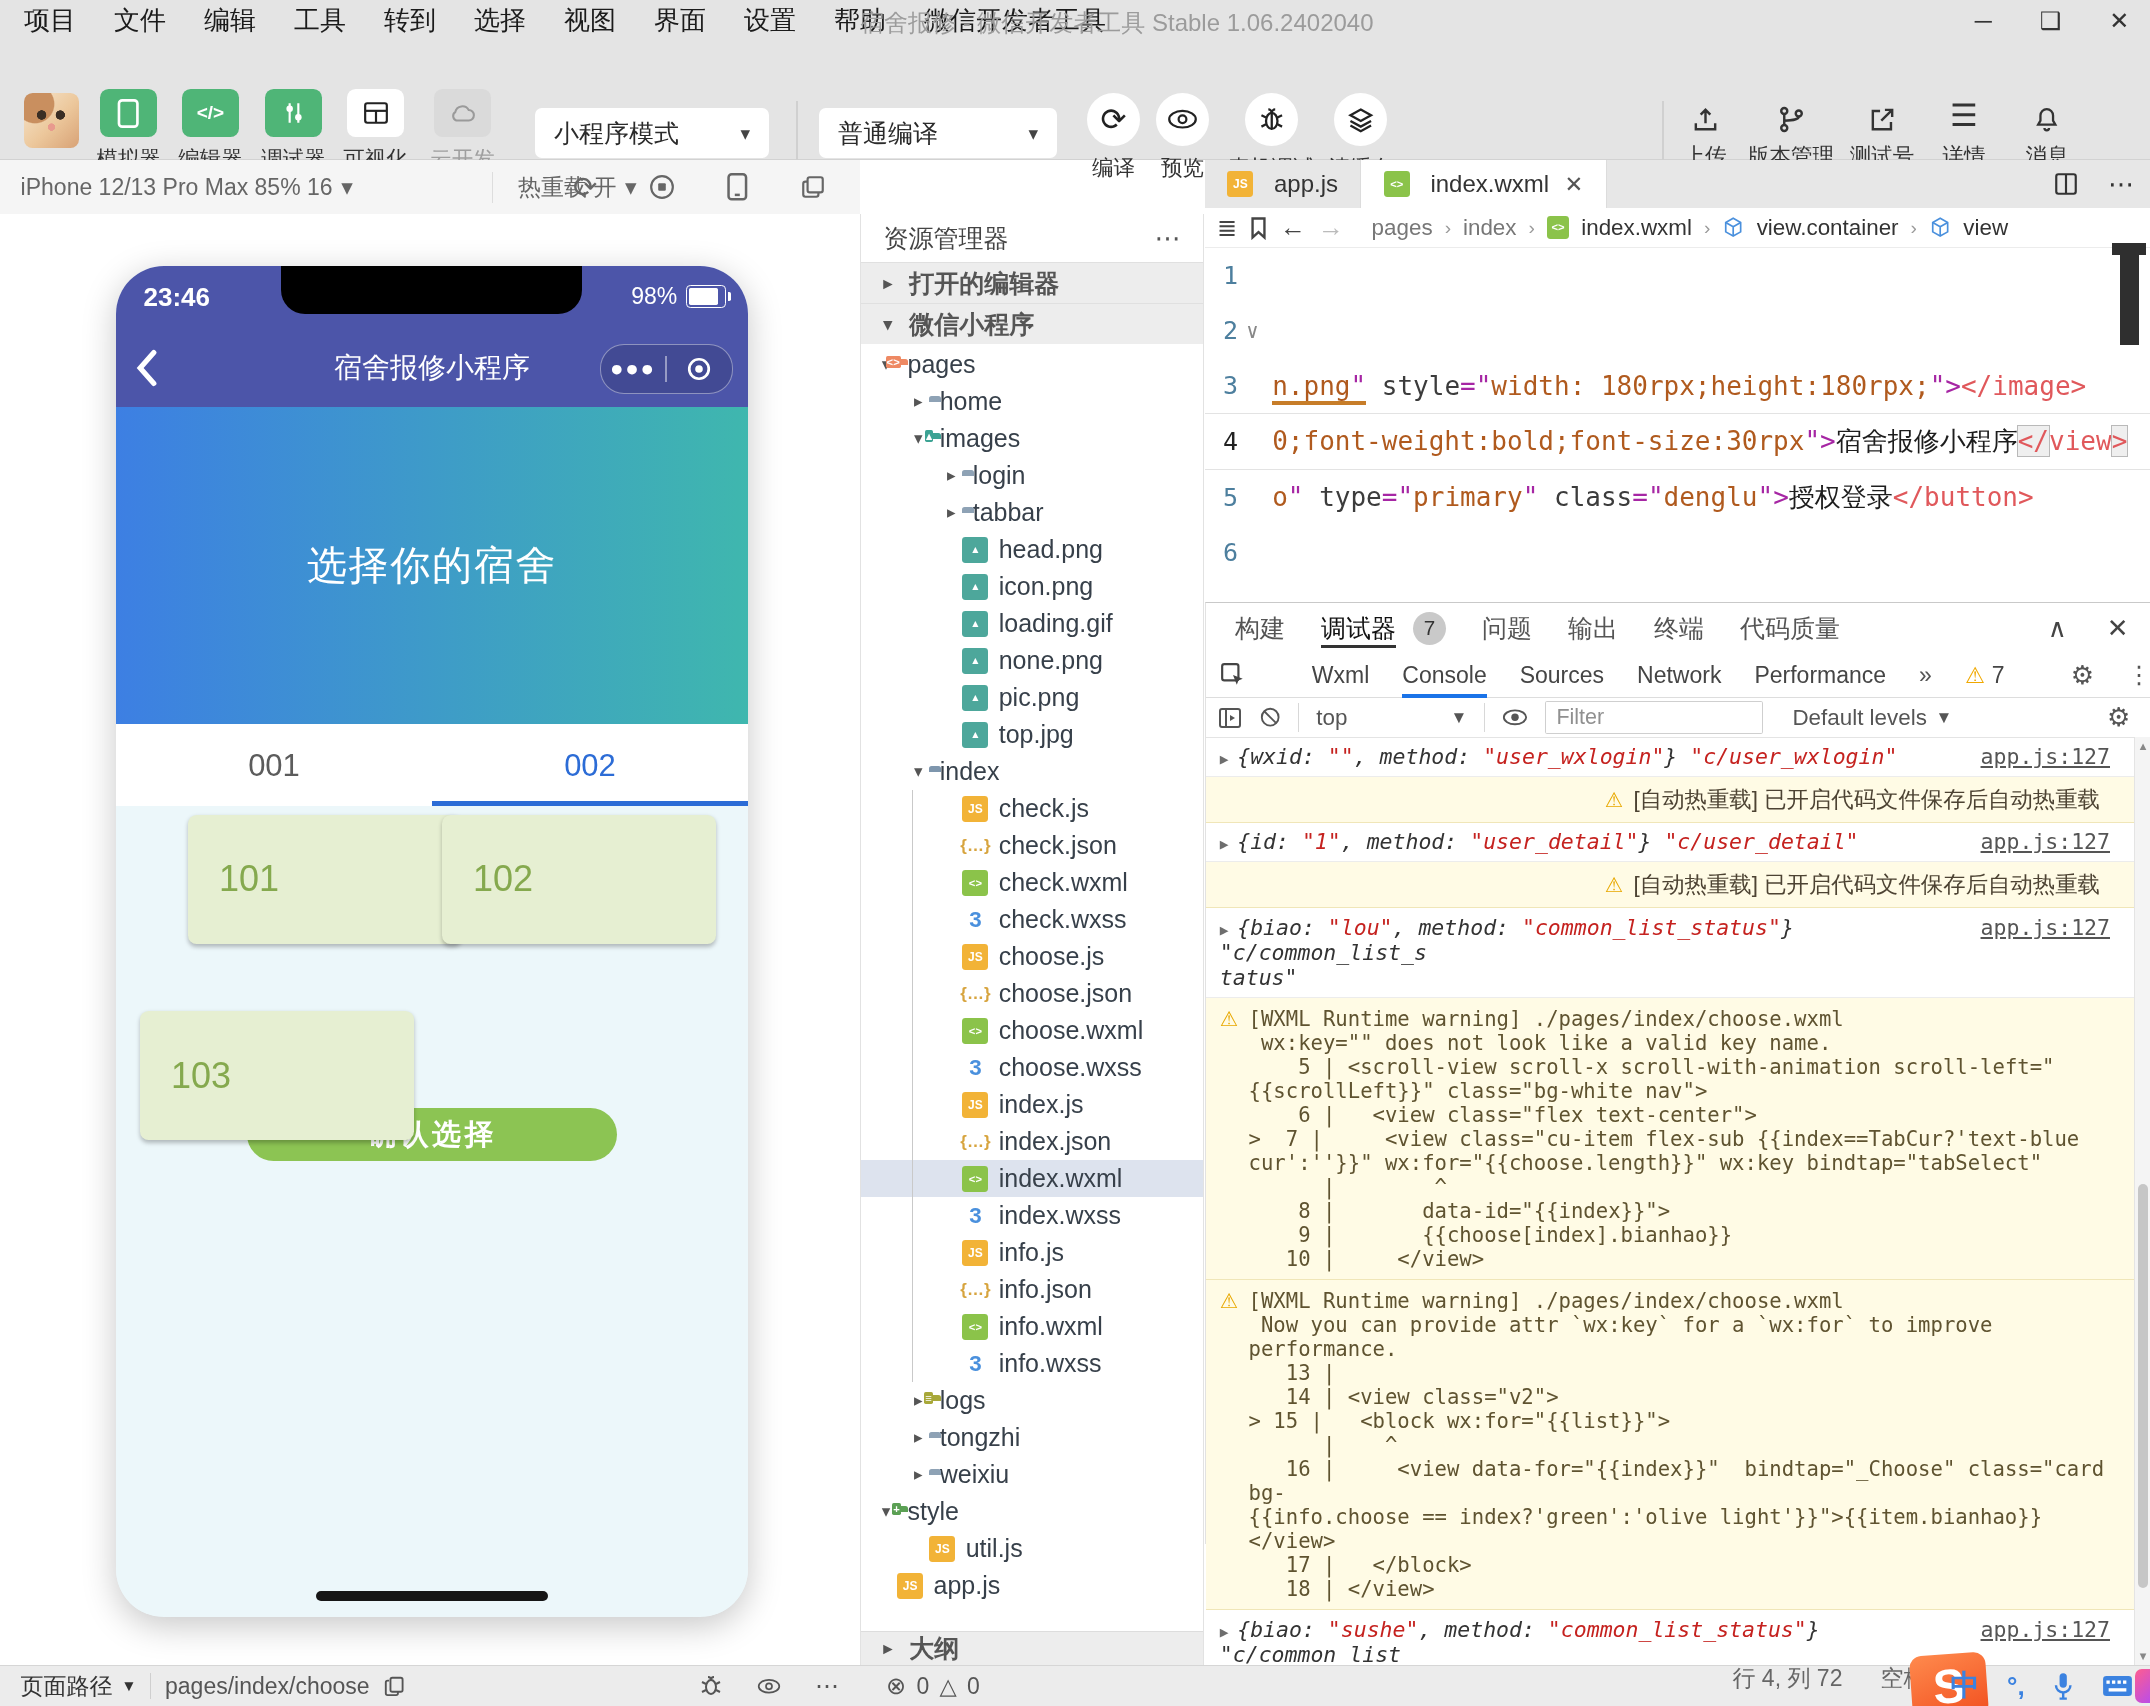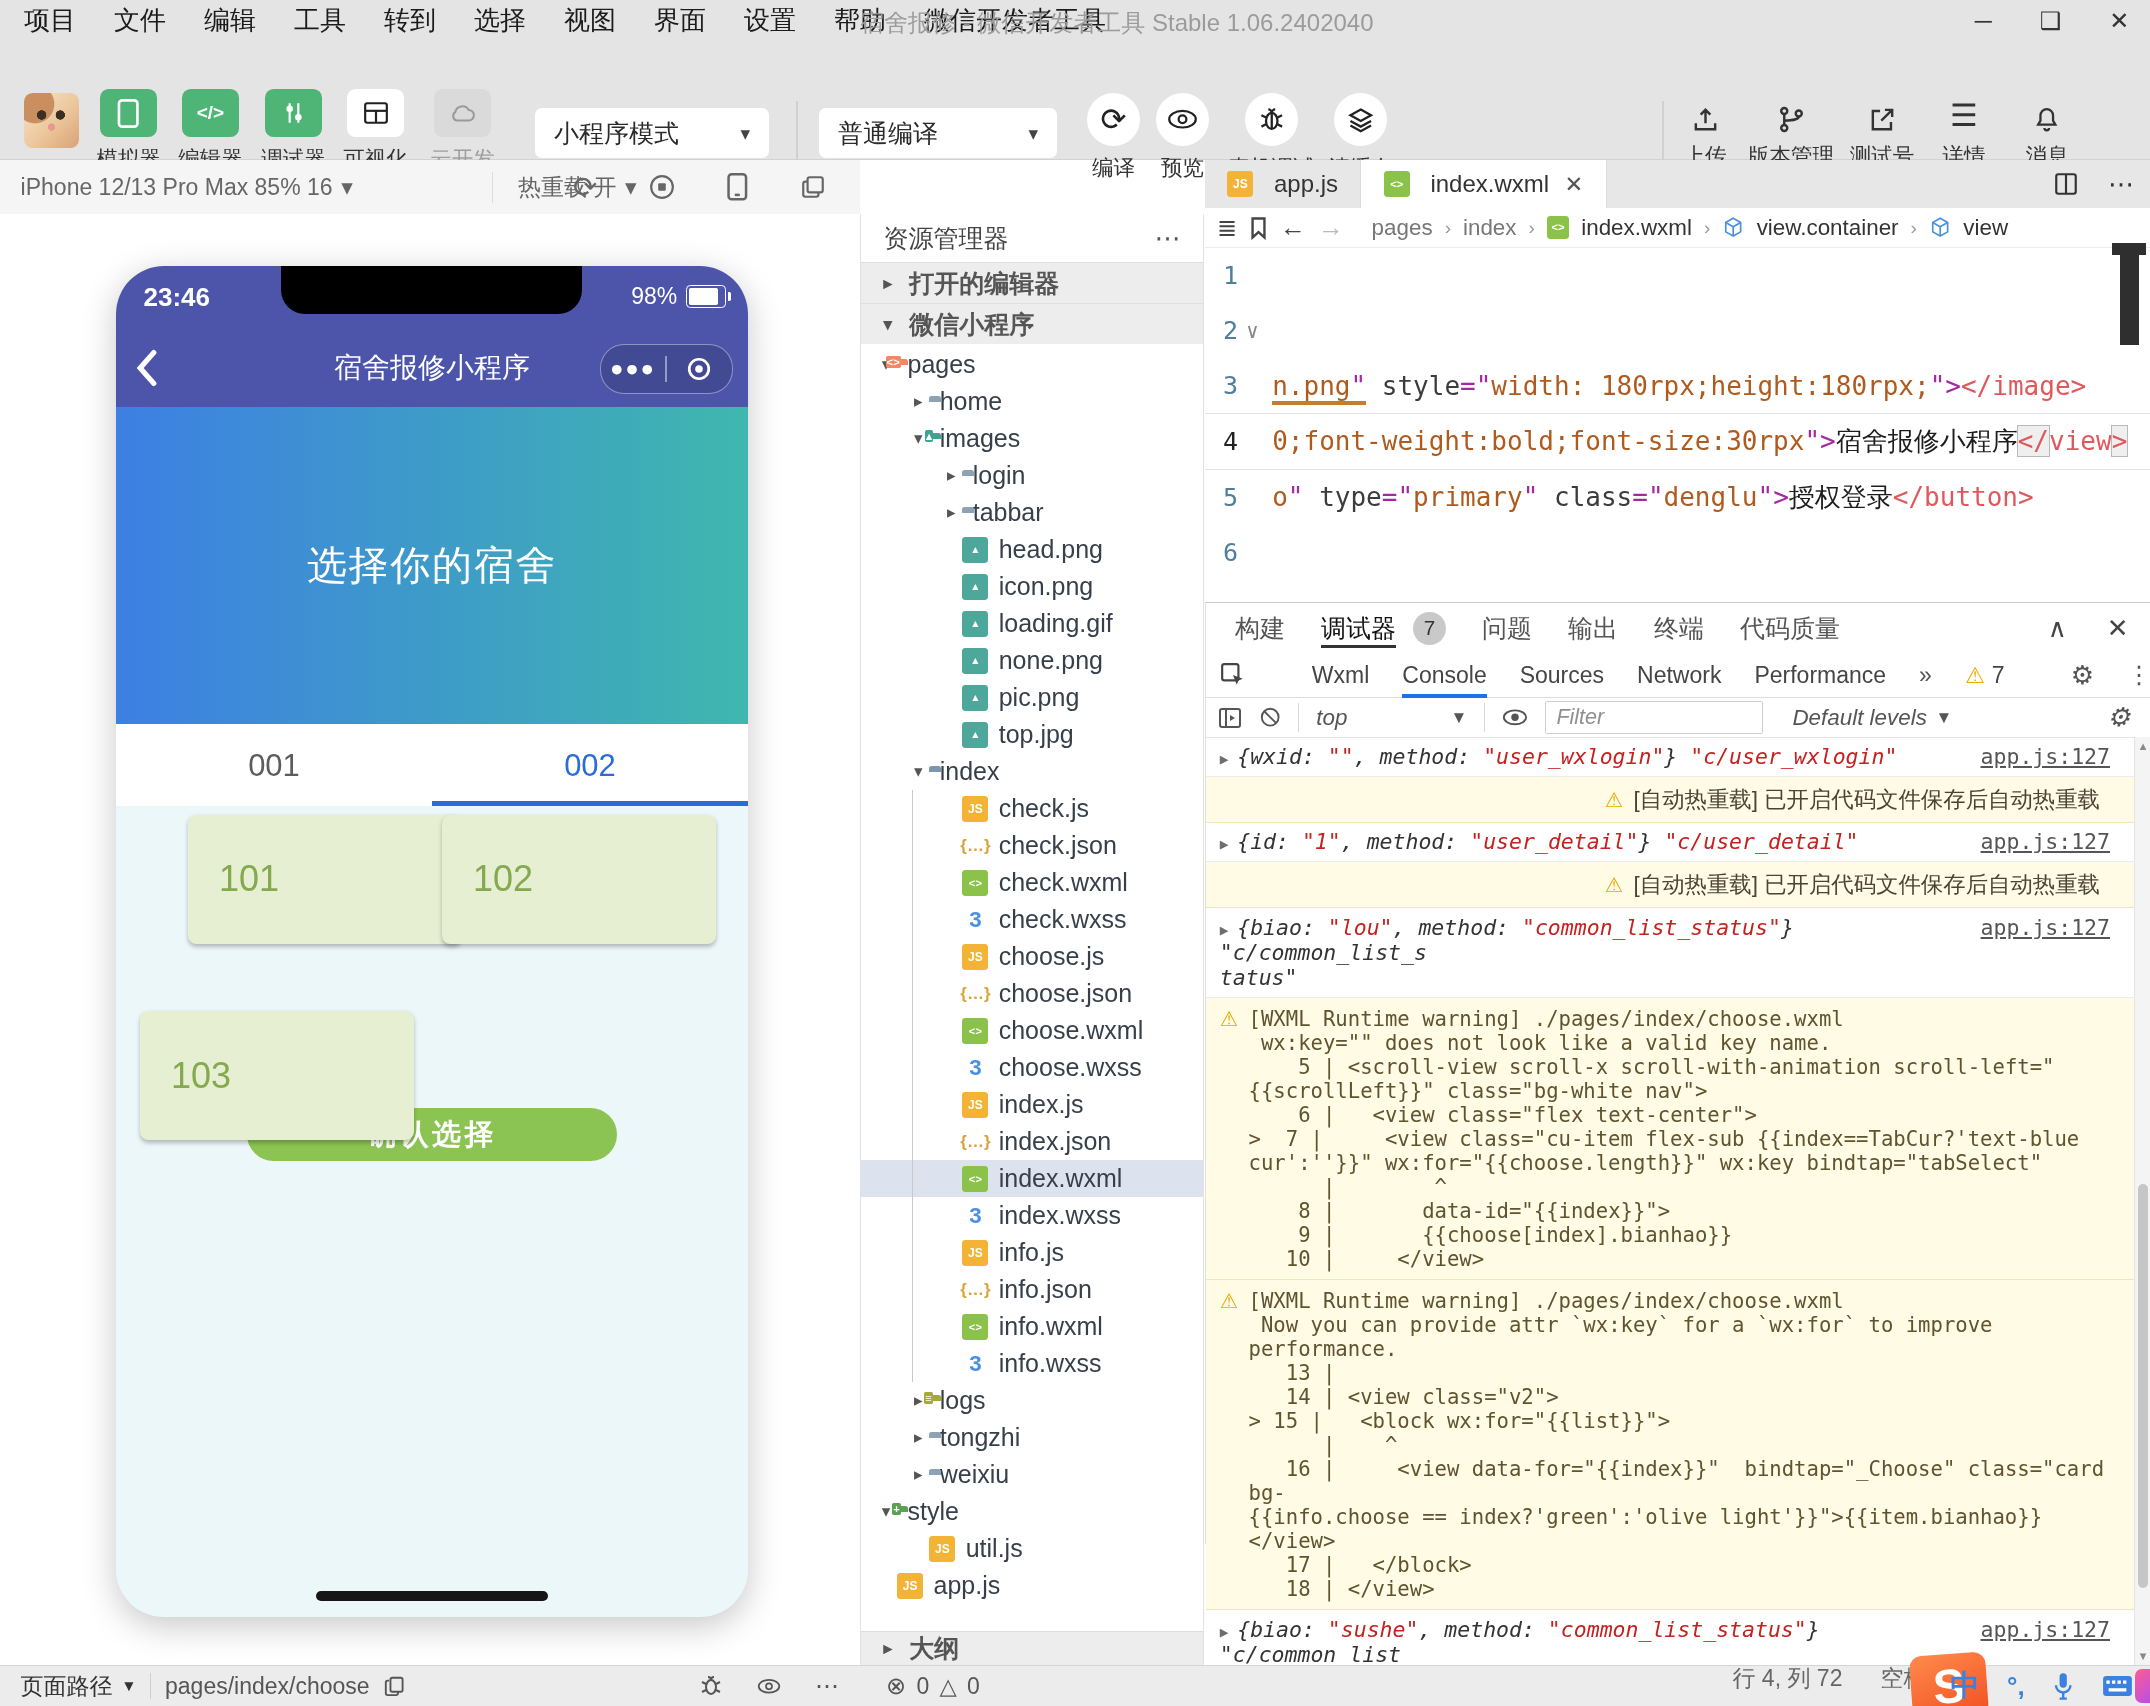--- a/index.html
+++ b/index.html
@@ -120,21 +120,21 @@
   #dbg-tabs{left:0;top:0;width:100%;height:50px;display:flex;align-items:center;gap:36px;padding-left:29px;box-sizing:border-box;font-size:25px;color:#555;}
   .dtab{position:relative;height:50px;display:flex;align-items:center;}
   .dtab.on{color:#111;}
   .dtab.on::after{content:"";position:absolute;left:0;right:0;bottom:5.2px;height:2.6px;background:#333;}
   #dbg-badge{width:33px;height:33px;border-radius:50%;background:#c9c9c9;color:#333;font-size:20.6px;display:flex;align-items:center;justify-content:center;margin-left:-19px;}
   #dbg-ctl{position:absolute;right:22.4px;top:10.3px;display:flex;gap:40px;font-size:26px;color:#444;}
   #devtools{left:0;top:50px;width:100%;height:45px;border-bottom:0.9px solid #ddd;display:flex;align-items:center;gap:33px;padding-left:13.8px;box-sizing:border-box;font-size:23px;color:#454545;}
   .vtab{position:relative;height:45px;display:flex;align-items:center;}
   .vtab.on::after{content:"";position:absolute;left:0;right:0;bottom:0;height:3.4px;background:#1a73e8;}
   .tooldiv{width:0.9px;height:29px;background:#d8d8d8;}
-  #ctoolbar{left:0;top:95px;width:100%;height:40px;border-bottom:0.9px solid #e4e4e4;display:flex;align-items:center;gap:17px;padding-left:12px;box-sizing:border-box;font-size:22.4px;color:#555;font-style:italic;}
+  #ctoolbar{left:0;top:95px;width:100%;height:40px;border-bottom:0.9px solid #e4e4e4;display:flex;align-items:center;gap:17px;padding-left:12px;box-sizing:border-box;font-size:22.4px;color:#555;}
   #filter{width:206px;height:31px;border:0.9px solid #cfcfcf;background:#fff;border-radius:1.7px;color:#909090;
           font-size:21.5px;display:flex;align-items:center;padding-left:10.3px;}
   #console{left:0;top:134px;width:928px;height:928px;overflow:hidden;font-family:"DejaVu Sans Mono",monospace;}
   .c-entry{position:relative;border-bottom:0.9px solid #ececec;padding:6.9px 172px 6.9px 13.8px;font-size:21.5px;color:#333;}
   .c-entry .tri{color:#6e6e6e;font-size:14.6px;margin-right:8.6px;}
   .c-entry .txt{font-style:italic;white-space:pre-wrap;}
   .c-entry .str{color:#c5221f;}
   .c-link{position:absolute;right:24px;top:6.9px;font-size:21.5px;color:#555;text-decoration:underline;white-space:nowrap;font-style:normal;}
   .c-warn{position:relative;border-bottom:0.9px solid #f0e6b8;background:#fffbe5;padding:6.9px 34px 6.9px 13.8px;
           font-size:22.4px;color:#4d4333;font-family:"Liberation Sans",sans-serif;text-align:right;}

